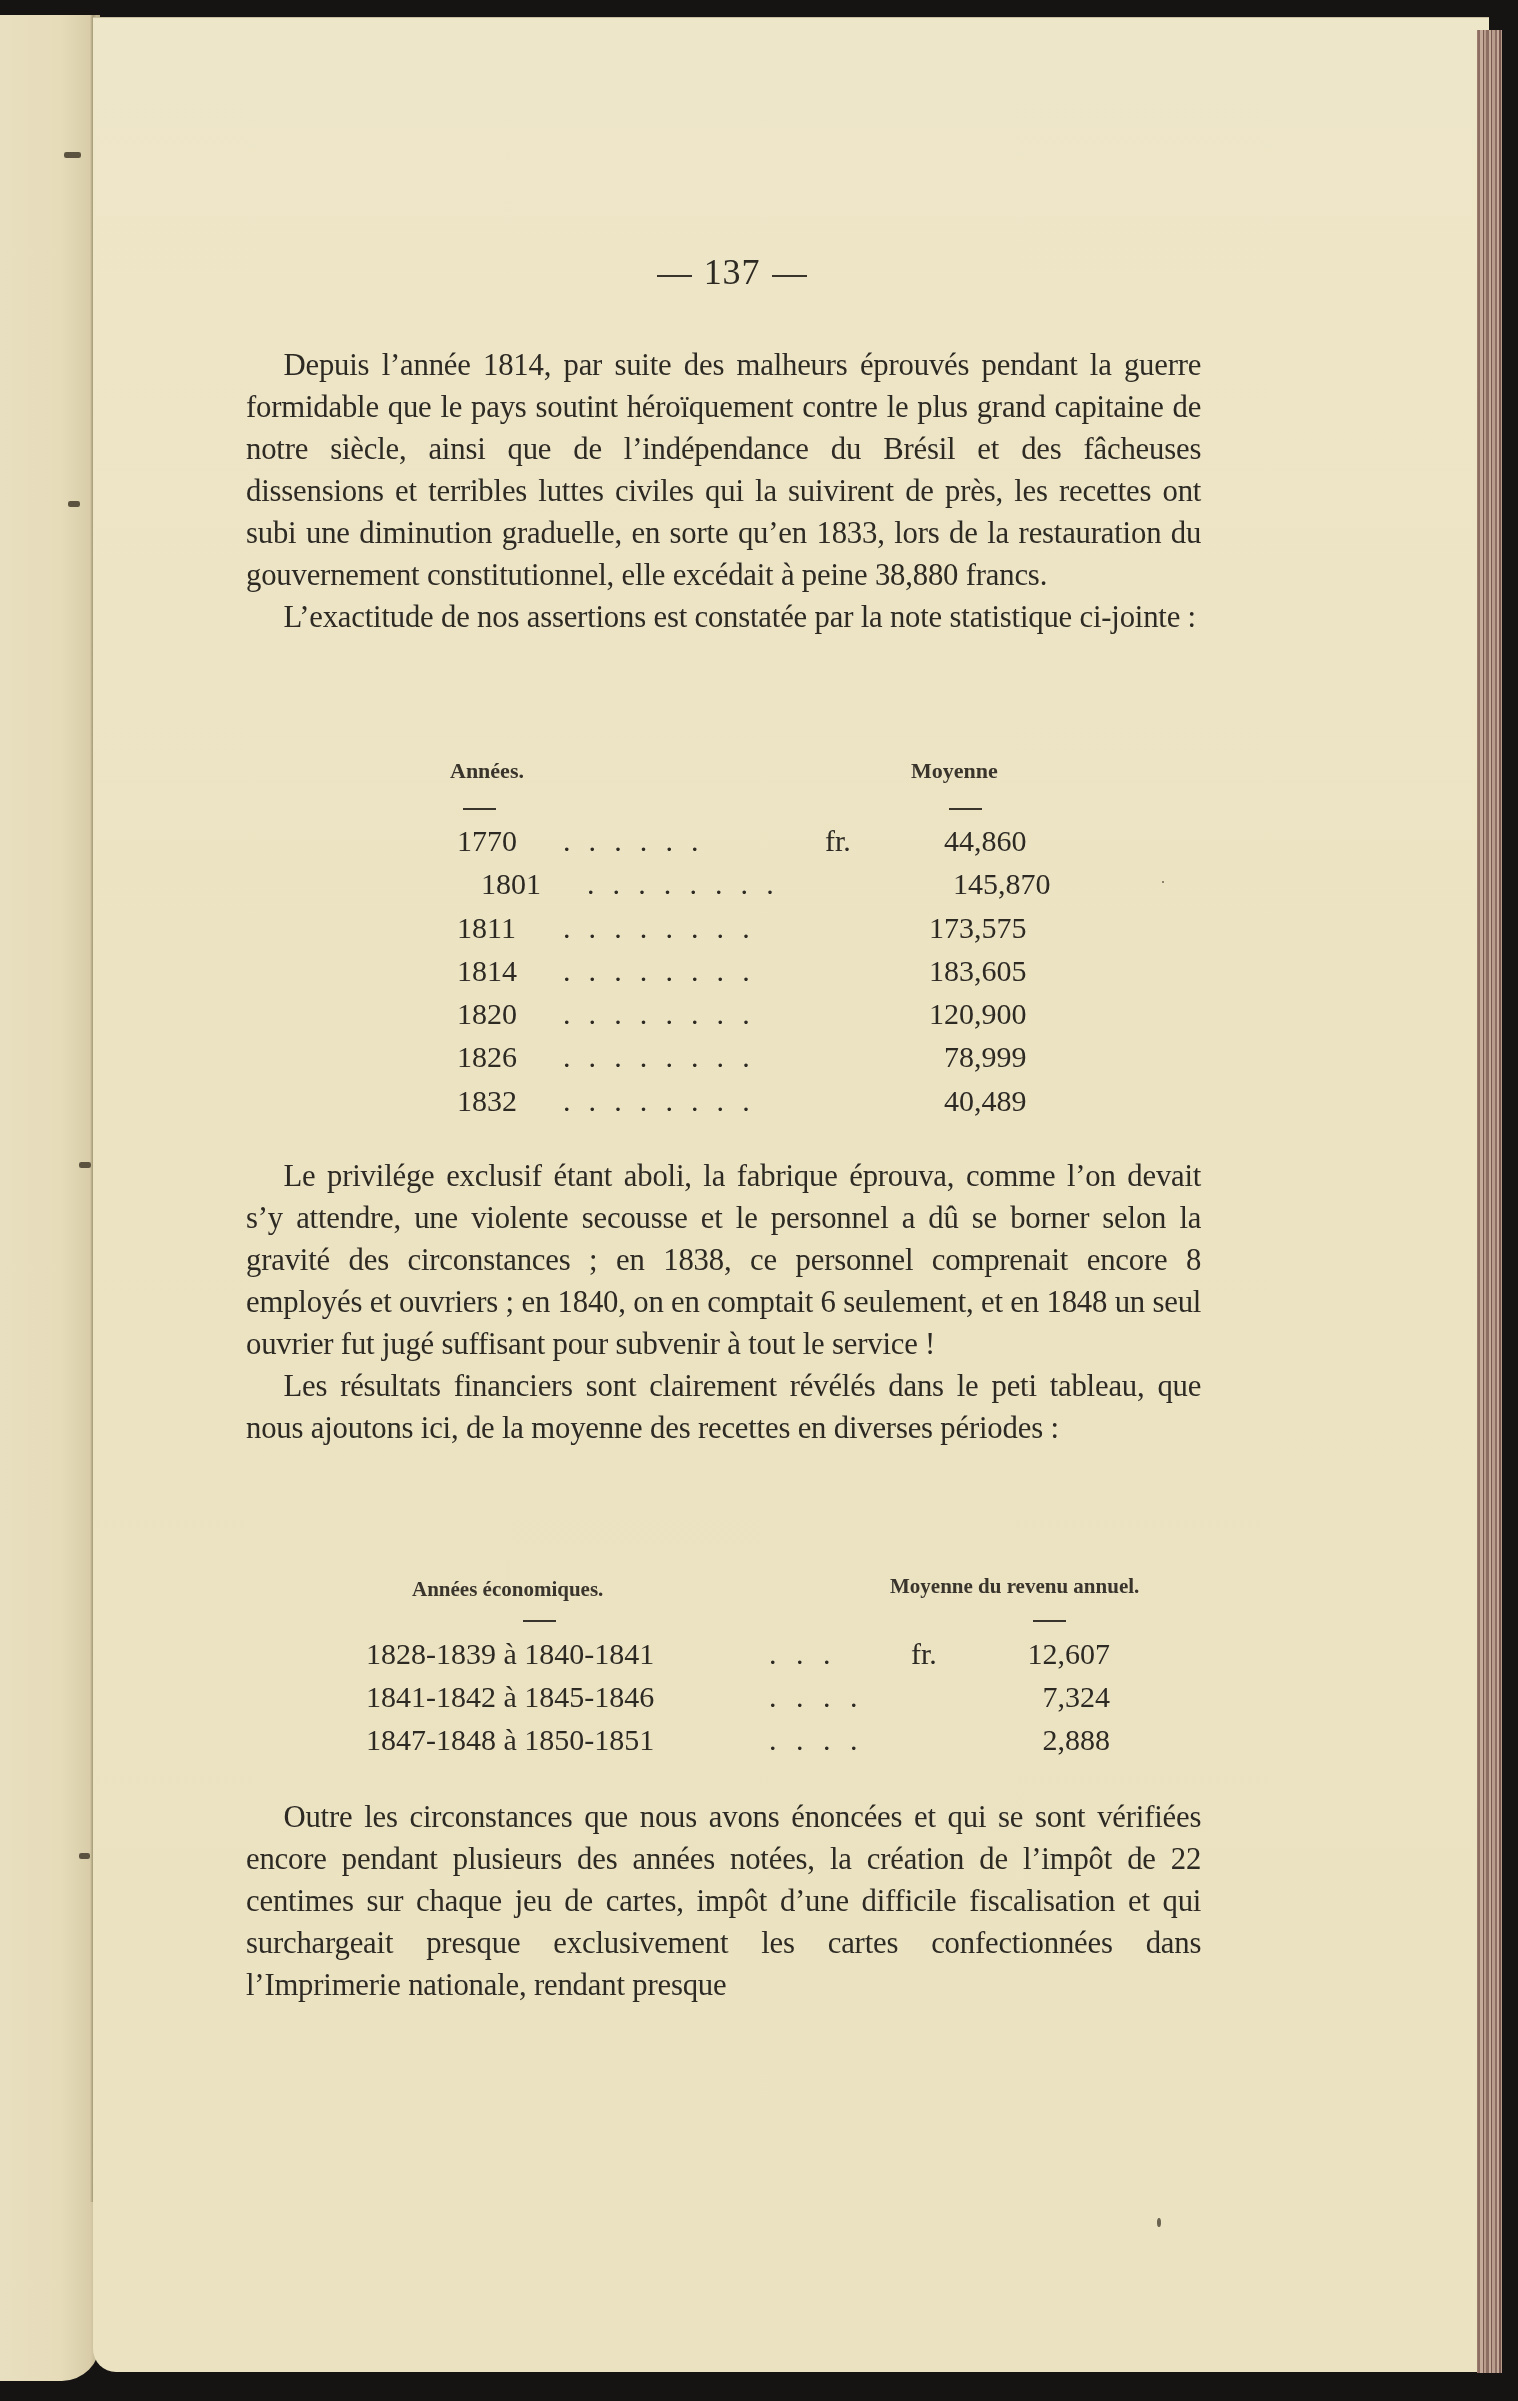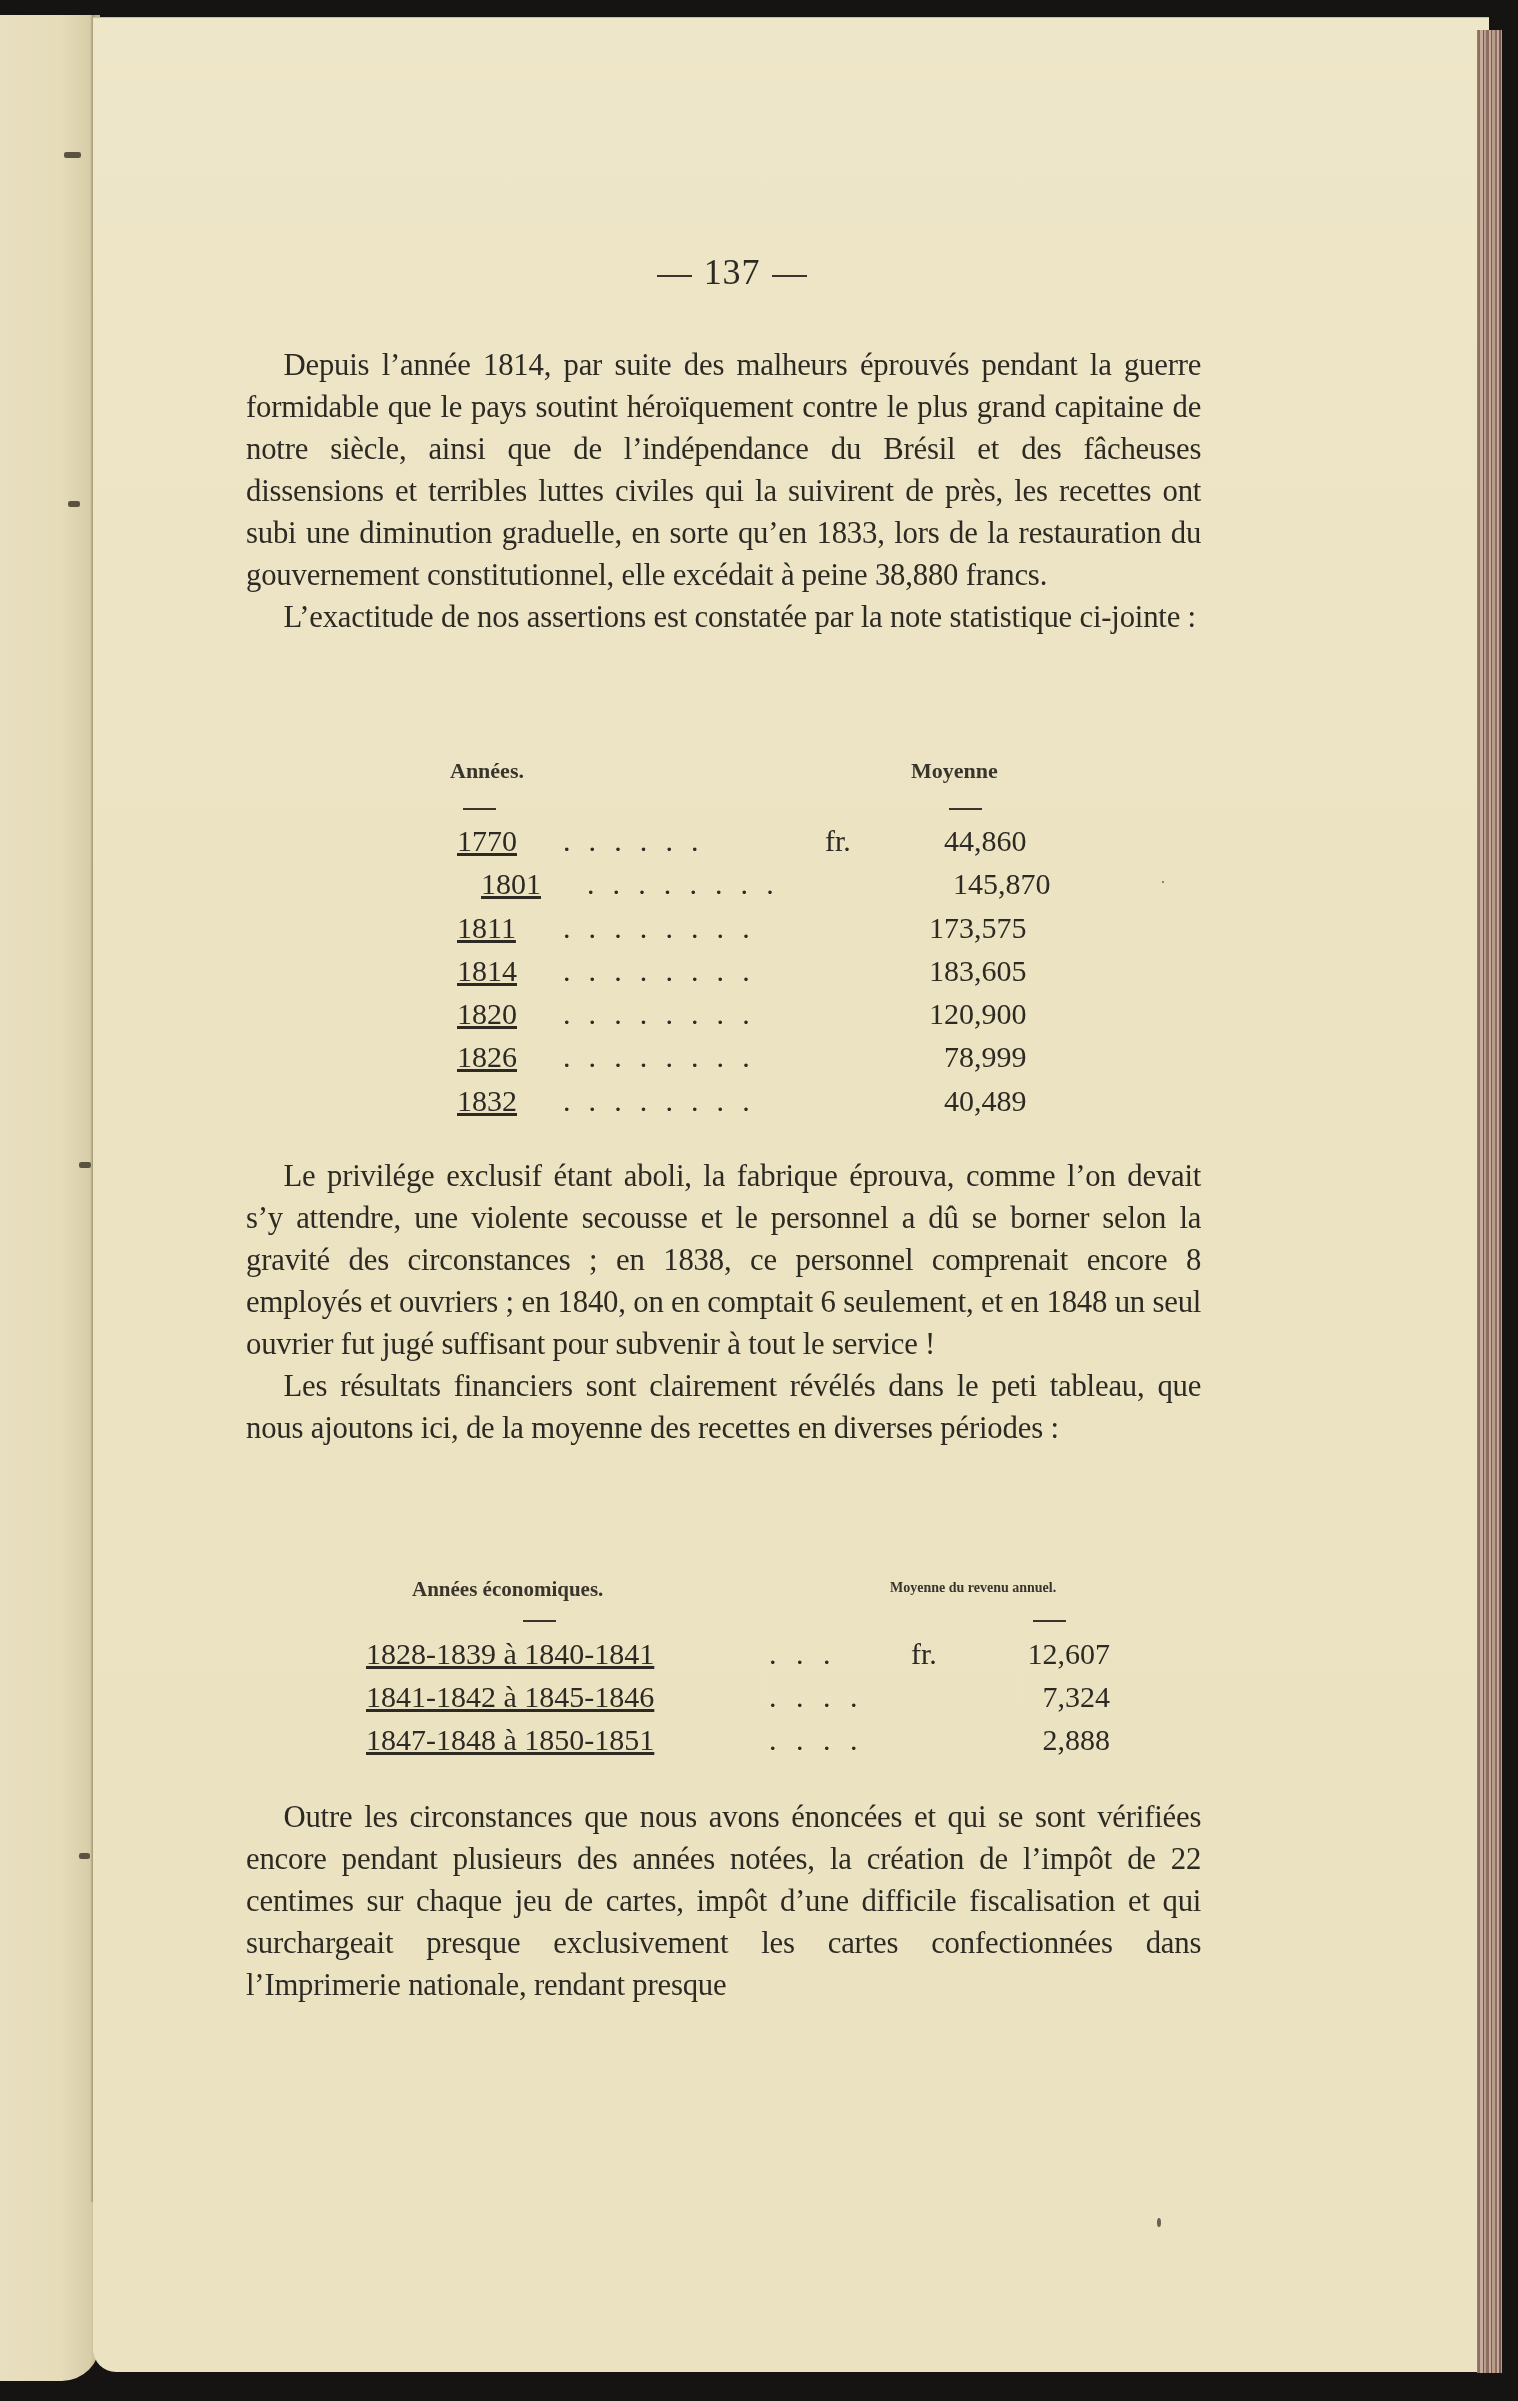--- a/index.html
+++ b/index.html
@@ -47,21 +47,21 @@
     position: absolute; top: 251px; left: 0; width: 1464px;
     text-align: center; font-size: 36px; letter-spacing: 0.8px;
   }
   .page-number .dash { display: inline-block; width: 35px; height: 2.3px; background: #3a352c; vertical-align: middle; margin: 0 12px; }
   
   .tbl-head {
     position: absolute; font-size: 22px; font-weight: bold; color: #3a352c;
   }
   .rule { position: absolute; width: 33px; height: 2.3px; background: #3a352c; }
   .tbl-row { position: absolute; font-size: 30px; height: 43px; white-space: nowrap; }
-  .tbl-row .lbl { position: absolute; left: 0; text-decoration: underline; }
+  .tbl-row .lbl { position: absolute; left: 0; }
   .tbl-row .dots { position: absolute; letter-spacing: 0; }
   .tbl-row .cur { position: absolute; }
   .tbl-row .val { position: absolute; text-align: center; }
   .speck { position: absolute; background: #6b6352; border-radius: 50%; }
 </style>
 </head>
 <body>
 
 <div class="left-page"></div>
 <div class="gutter-line"></div>
@@ -124,21 +124,21 @@
       <span class="val" style="right:7.6px;">40,489</span>
     </div>
   </div>
 
 <div class="text-block" style="top:1154px;">
   <p>Le privilége exclusif étant aboli, la fabrique éprouva, comme l’on devait s’y attendre, une violente secousse et le personnel a dû se borner selon la gravité des circonstances ; en 1838, ce personnel comprenait encore 8 employés et ouvriers ; en 1840, on en comptait 6 seulement, et en 1848 un seul ouvrier fut jugé suffisant pour subvenir à tout le service !</p>
   <p>Les résultats financiers sont clairement révélés dans le peti tableau, que nous ajoutons ici, de la moyenne des recettes en diverses périodes :</p>
 </div>
 
 <div class="tbl-head" style="left:412px; top:1577px; font-size:21px;">Années économiques.</div>
-<div class="tbl-head" style="left:890px; top:1574px; font-size:14px;margin-top:6px;">Moyenne du revenu annuel.</div>
+<div class="tbl-head" style="left:890px; top:1574px; font-size:21px;">Moyenne du revenu annuel.</div>
 <div class="rule" style="left:523px; top:1620px;"></div>
 <div class="rule" style="left:1033px; top:1620px;"></div>
 <div id="table2">
     <div class="tbl-row" style="left:366px; top:1637px; width:744px;">
       <span class="lbl">1828-1839 à 1840-1841</span>
       <span class="dots" style="left:403px; word-spacing:12px;">. . .</span>
       <span class="cur" style="left:545px;">fr.</span>
       <span class="val" style="right:0px;">12,607</span>
     </div>
     <div class="tbl-row" style="left:366px; top:1680px; width:744px;">

